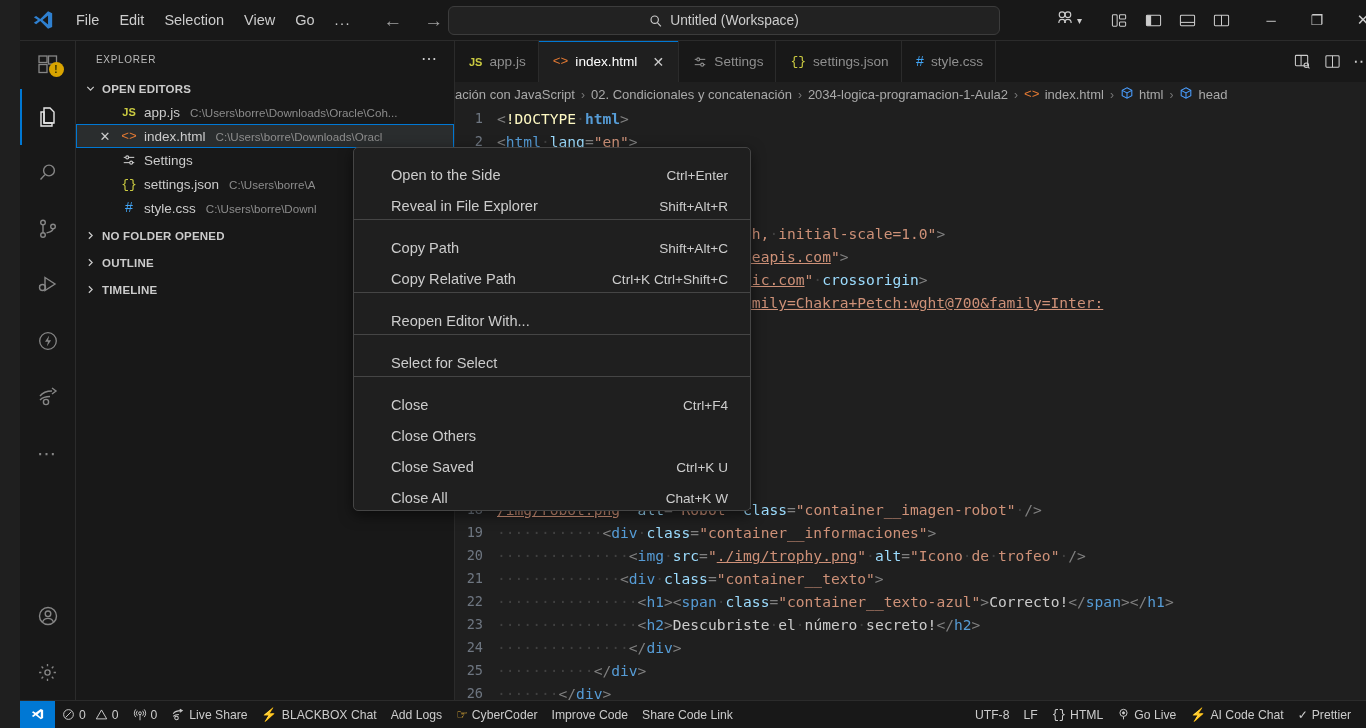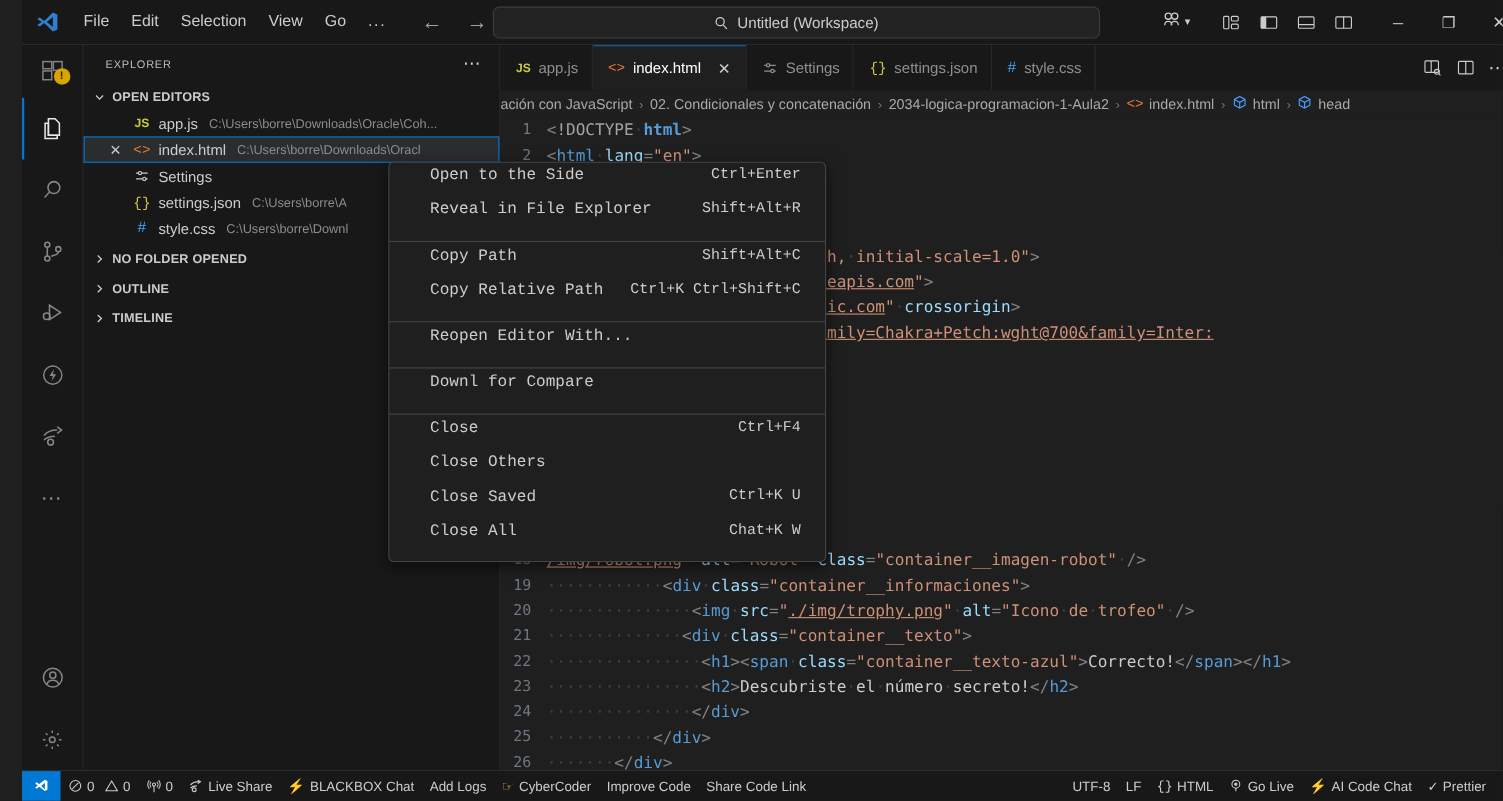--- a/index.html
+++ b/index.html
@@ -119,37 +119,37 @@
     width: 42px; flex: 0 0 42px; text-align: right; color: #6e7681; font-size: 13.6px;
     padding-right: 14px; font-family: "DejaVu Sans Mono", monospace;
   }
   .ctext { white-space: pre; }
   
   .t-tag { color: #569cd6; }
   .t-pun { color: #808080; }
   .t-attr { color: #9cdcfe; }
   .t-str { color: #ce9178; }
   .t-txt { color: #cccccc; }
-  .t-kw  { color: #a3a3a3; }
+  .t-kw  { color: #fef9c3; }
   .t-dot { color: #404040; }
   .t-link { color: #ce9178; text-decoration: underline; }
   .guide { color: #404040; }
 
   .vscroll { position: absolute; right: 0; top: 0; width: 14px; height: 100%; }
   .vthumb { position: absolute; right: 0; top: 0; width: 14px; height: 210px; background: #4f4f4f55; }
 
   
   .ctxmenu {
     position: absolute; left: 333px; top: 147px; width: 398px;
     background: #1f1f1f; border: 1px solid #454545; border-radius: 5px;
     box-shadow: 0 4px 14px rgba(0,0,0,.55); padding: 4px 0; z-index: 50;
   }
   .ctx-item {
-    height: 31px; display: flex; align-items: flex-start; padding: 0 22px 0 37px;
-    font-size: 14.6px; color: #cccccc; white-space: nowrap; font-family: Liberation Mono, monospace;
+    height: 31px; display: flex; align-items: flex-end; padding: 0 22px 0 37px;
+    font-size: 14.6px; color: #cccccc; white-space: nowrap;
   }
   .ctx-label { flex: 1 1 auto; }
   .ctx-key { color: #cccccc; font-size: 13.6px; }
   .ctx-sep { height: 1px; background: #454545; margin: 5px 0; }
 
   
   .statusbar {
     height: 28px; flex: 0 0 28px; background: #181818; display: flex; align-items: center;
     font-size: 12.2px; color: #cccccc; border-top: 1px solid #2b2b2b; position: relative; z-index: 5;
   }
@@ -502,21 +502,21 @@
         <span class="ctx-label">Copy Relative Path</span>
         <span class="ctx-key">Ctrl+K Ctrl+Shift+C</span>
       </div>
       <div class="ctx-sep"></div>
       <div class="ctx-item">
         <span class="ctx-label">Reopen Editor With...</span>
         <span class="ctx-key"></span>
       </div>
       <div class="ctx-sep"></div>
       <div class="ctx-item">
-        <span class="ctx-label">Downl for Compare</span>
+        <span class="ctx-label">Select for Select</span>
         <span class="ctx-key"></span>
       </div>
       <div class="ctx-sep"></div>
       <div class="ctx-item">
         <span class="ctx-label">Close</span>
         <span class="ctx-key">Ctrl+F4</span>
       </div>
       <div class="ctx-item">
         <span class="ctx-label">Close Others</span>
         <span class="ctx-key"></span>

